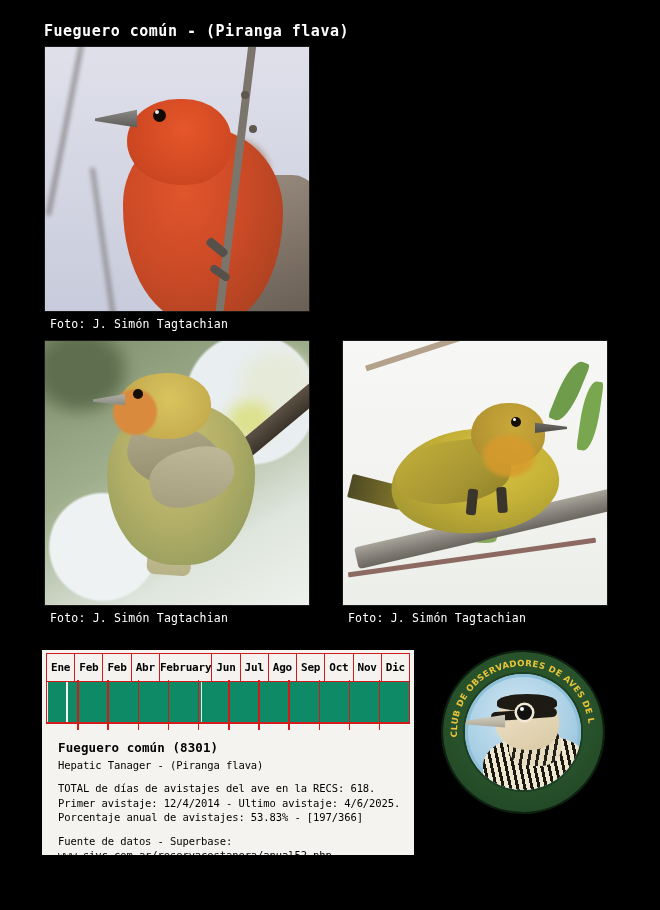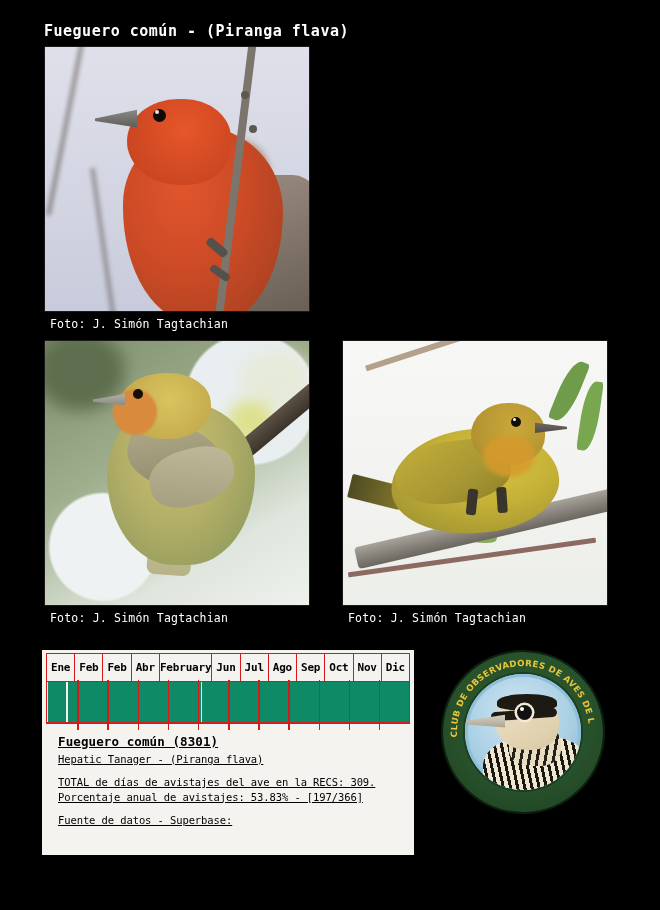--- a/index.html
+++ b/index.html
@@ -222,21 +222,21 @@
     border-left:1.5px solid #d41b1b;border-right:1.5px solid #d41b1b;
     box-sizing:border-box;background:#f4f3ef;
   }
   .barcode{position:absolute;inset:0;overflow:hidden;}
   .bar{position:absolute;top:0;bottom:0;background:#0f8a66;}
   .mdiv{position:absolute;top:-2px;bottom:-8px;width:1.5px;background:#d41b1b;}
   .baseline{
     height:1.5px;background:#d41b1b;margin:0 4px;
   }
 
-  .info-text{padding:10px 0 0 16px;color:#000;text-decoration:underline;}
+  .info-text{padding:16px 0 0 16px;color:#000;}
   .info-name{font-size:12.5px;font-weight:bold;letter-spacing:0.1px;margin-bottom:3px;}
   .info-line{font-size:10.5px;line-height:14.5px;letter-spacing:-0.1px;white-space:nowrap;}
   .gap{height:9px;}
 
   
   .logo{
     position:absolute;left:443px;top:652px;width:160px;height:160px;
     border-radius:50%;
     background:radial-gradient(circle at 50% 42%,#2c5a2e 0%,#27512a 58%,#1d3e21 100%);
     box-shadow:0 0 0 2px #0d2010;
@@ -683,24 +683,26 @@
           <div class="mdiv" style="left: 83.3333%; background: rgb(212, 27, 27);"></div>
           <div class="mdiv" style="left: 91.6667%; background: rgb(212, 27, 27);"></div>
         </div>
     </div>
     <div class="baseline"></div>
 
     <div class="info-text">
       <div class="info-name">Fueguero común (8301)</div>
       <div class="info-line">Hepatic Tanager - (Piranga flava)</div>
       <div class="gap"></div>
-      <div class="info-line">TOTAL de días de avistajes del ave en la RECS: 309.</div>
+      <div class="info-line">TOTAL de días de avistajes del ave en la RECS: 618.</div>
+      <div class="info-line">Primer avistaje: 12/4/2014 - Ultimo avistaje: 4/6/2025.</div>
       <div class="info-line">Porcentaje anual de avistajes: 53.83% - [197/366]</div>
       <div class="gap"></div>
       <div class="info-line">Fuente de datos - Superbase:</div>
+      <div class="info-line">www.siyc.com.ar/reservacostanera/anual52.php</div>
     </div>
   </div>
 
   <div class="logo">
     <svg class="logo-ring-text" viewBox="0 0 160 160">
       <defs>
         <path id="ringpath" d="M 80,80 m -66,0 a 66,66 0 1,1 132,0" transform="rotate(-8 80 80)" fill="none"></path>
       </defs>
       <text font-size="8.6" letter-spacing="0.4">
         <textPath href="#ringpath" startOffset="2%" id="ringlabel">CLUB DE OBSERVADORES DE AVES DE LA RESERVA ECOLÓGICA COSTANERA SUR</textPath>

